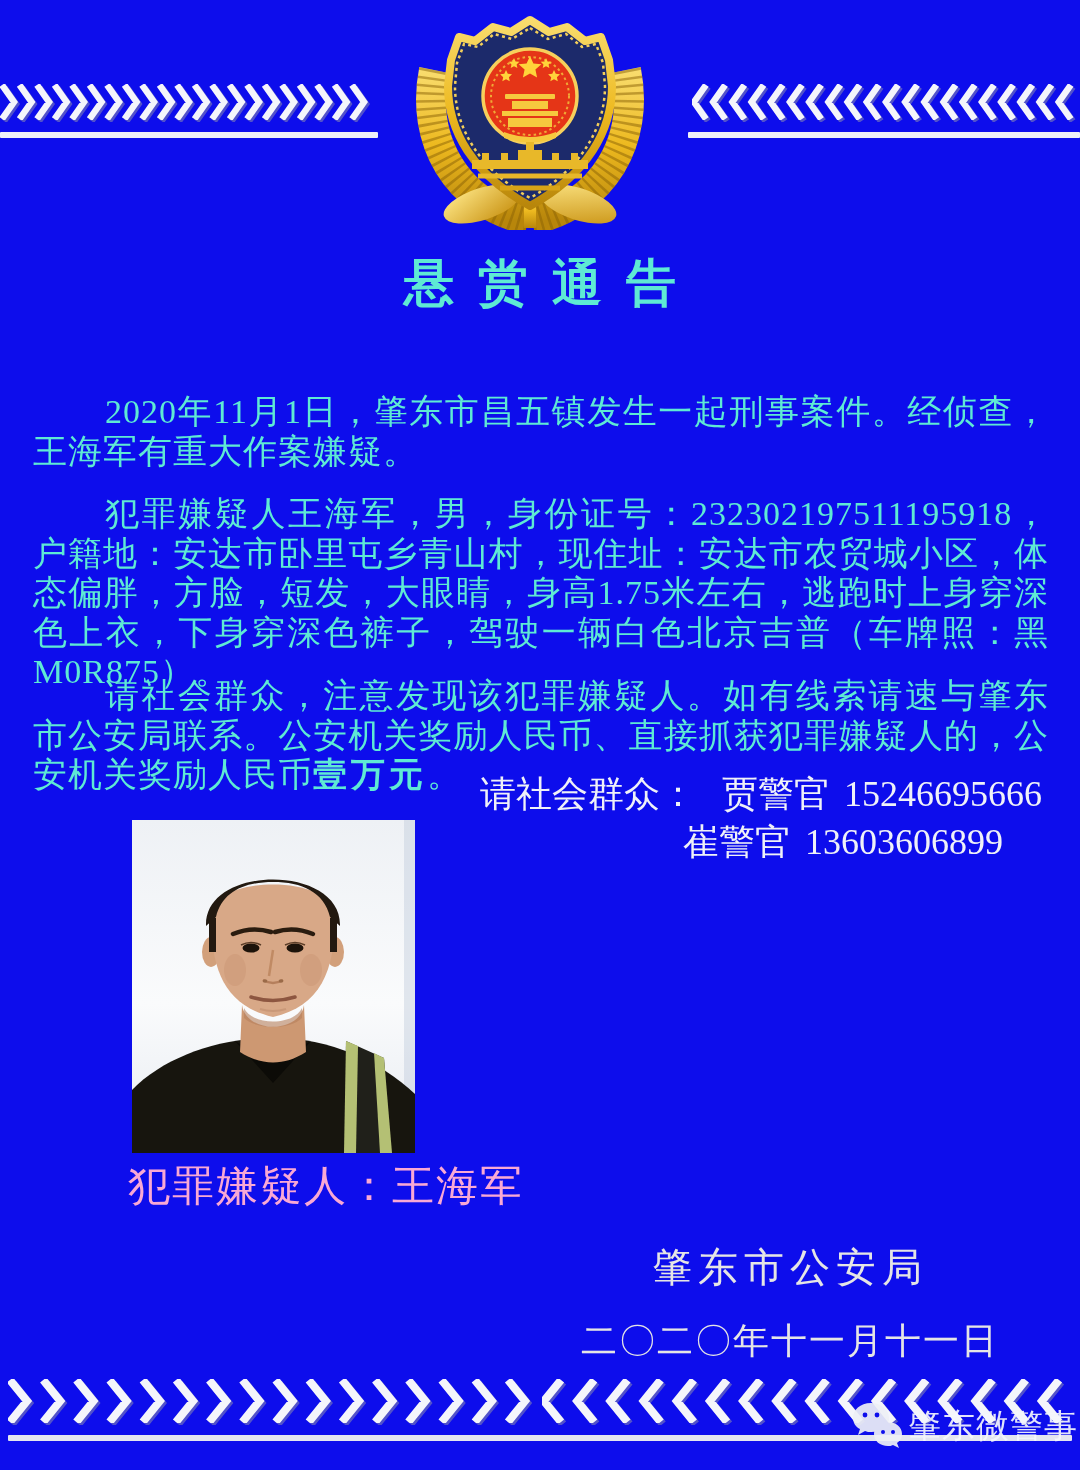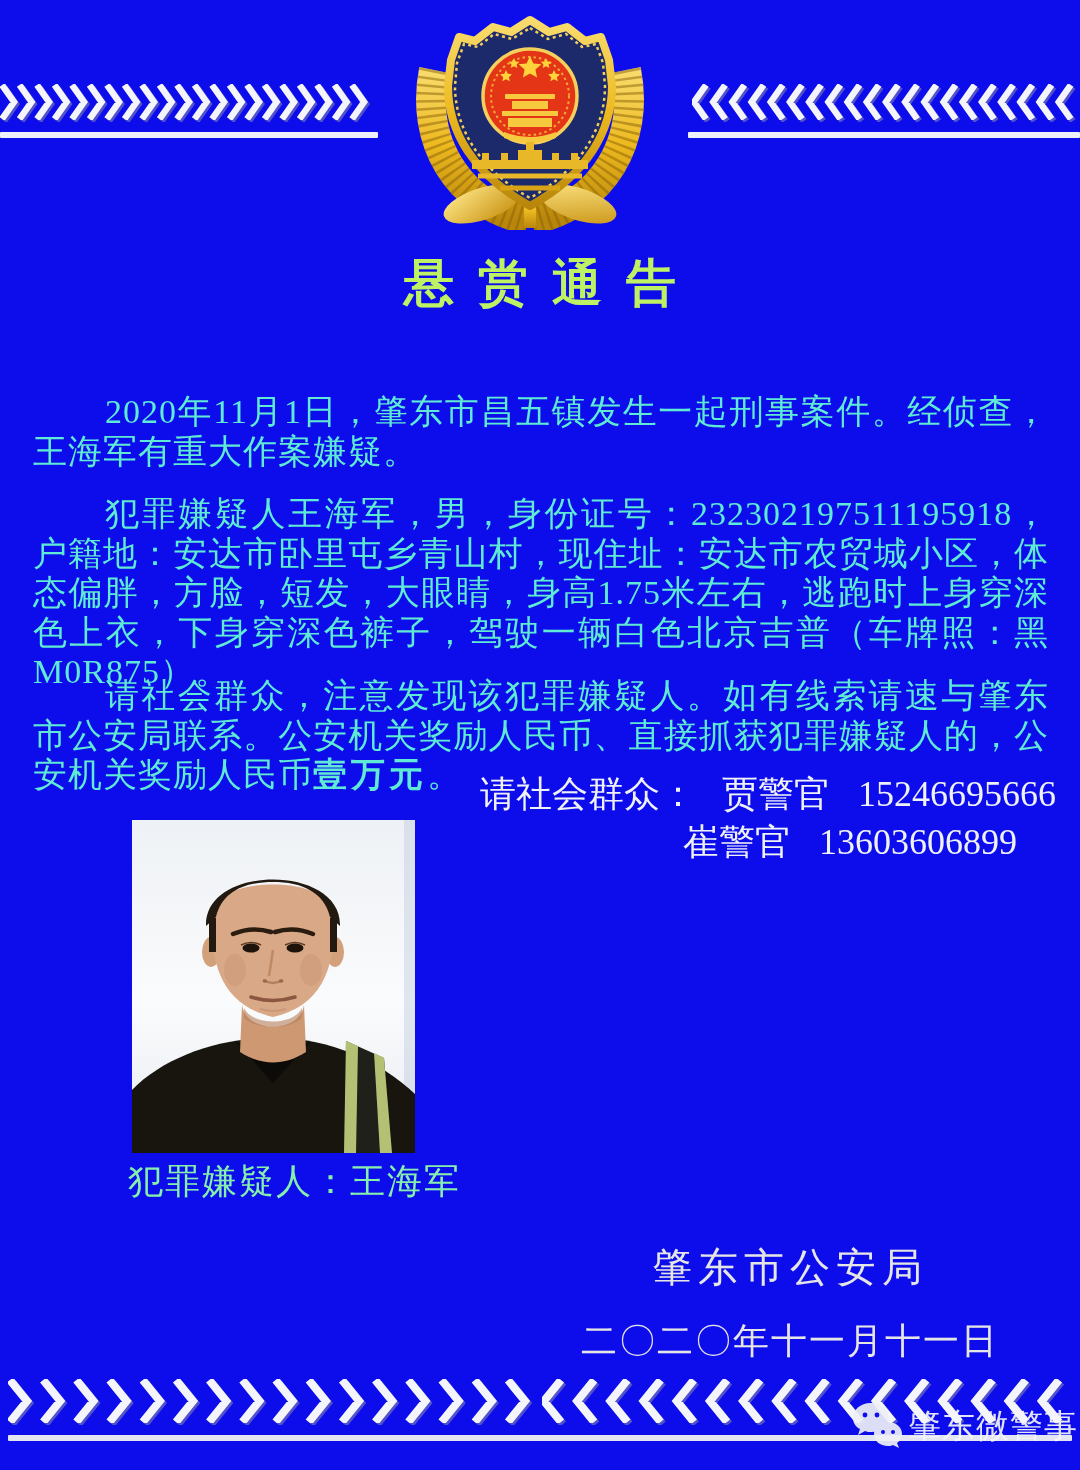--- a/index.html
+++ b/index.html
@@ -12,45 +12,45 @@
   }
   .abs{position:absolute;}
   
   .hrule{position:absolute;height:6px;background:#eef0f8;border-radius:1px;}
   
   .chev{position:absolute;filter:drop-shadow(2px 2px 0 rgba(140,140,175,.55));}
   
   .title{
     position:absolute;top:250px;left:0;width:1080px;
     text-align:center;
-    font-size:50px;font-weight:bold;color:#bef264;
+    font-size:50px;font-weight:bold;color:#5eead4;
     letter-spacing:24px;text-indent:24px;
   }
   
   .para{
     position:absolute;left:33px;width:1016px;
     font-size:34px;line-height:39.5px;color:#5eead4;
     text-align:justify;text-indent:72px;
     letter-spacing:1px;
   }
   .para b{font-weight:bold;letter-spacing:4px;}
   
   .contact{
     position:absolute;left:480px;top:770px;
     font-size:36px;color:#eff1f8;line-height:48px;
     white-space:nowrap;
   }
   .contact .gap{display:inline-block;width:26px;}
-  .contact .phone{margin-left:28px;}
+  .contact .phone{margin-left:14px;}
   .contact .line2{padding-left:203px;}
   
   .photo-frame{position:absolute;left:132px;top:820px;width:283px;height:333px;}
   .caption{
     position:absolute;left:128px;top:1158px;
-    font-size:35px;color:#86efac;letter-spacing:2px;white-space:nowrap;
+    font-size:42px;color:#f9a8d4;letter-spacing:2px;white-space:nowrap;
   }
   
   .signature{
     position:absolute;left:520px;top:1240px;width:540px;
     text-align:center;color:#e5e5e5;
   }
   .signature .org{font-size:40px;letter-spacing:6px;}
   .signature .date{font-size:36px;letter-spacing:2px;margin-top:22px;}
   
   .watermark{

